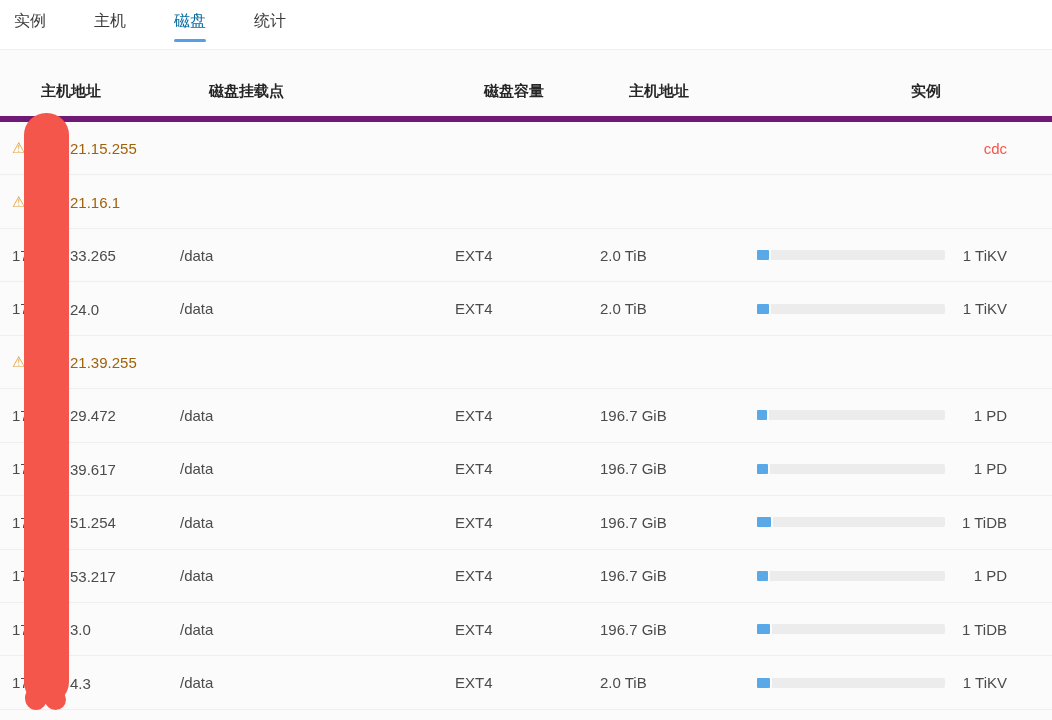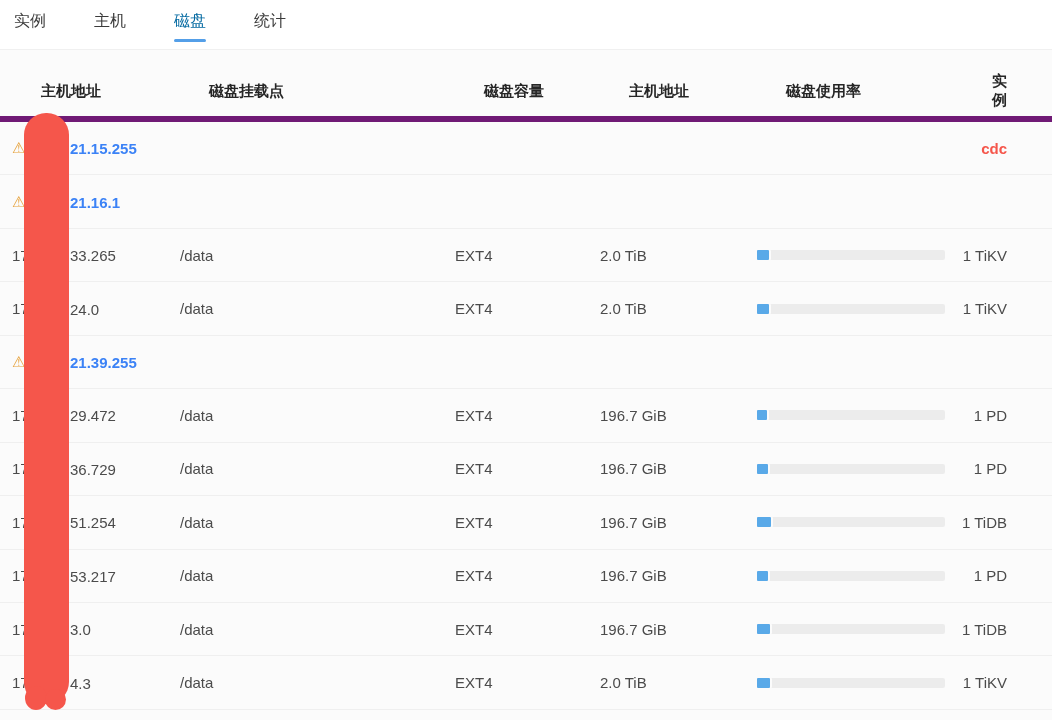--- a/index.html
+++ b/index.html
@@ -24,22 +24,22 @@
   .thead { height:72px; align-items:center; padding-top:16px;
     border-bottom:6px solid #701a75;padding-left:41px; }
   .th { font-size:15px; font-weight:700; color:#262626; }
   .th.right, .td.right { text-align:right; padding-right:45px; }
 
   .row { height:53.45px; align-items:center; border-bottom:1px solid #efefef; }
   .td { font-size:15px; color:#4b4b4b; }
   .host-cell { position:relative; height:100%; display:flex; align-items:center; }
   .warn-icon { color:#e6a23c; font-size:15px; margin-right:4px; }
   .host-suffix { position:absolute; left:58px; top:50%; transform:translateY(-50%); white-space:nowrap; }
-  .warn-text { color:#3b82f6;font-weight:bold; }
-  .inst-red { color:#f5564b;font-weight:bold; }
+  .warn-text { color:#a16207; }
+  .inst-red { color:#f5564b; }
 
   .bar-track { position:relative; width:188px; height:10px; background:#ececec;
     border-radius:2px; overflow:visible; }
   .bar-fill { position:absolute; left:0; top:0; bottom:0; background:#59a9e8;
     border-radius:1px; box-shadow:2px 0 0 #fbfbfb; }
 
   
   .redact { position:absolute; left:24px; top:113px; width:45px; height:591px;
     background:#f5564b; border-radius:22px; z-index:5; }
   .redact-lump { position:absolute; background:#f5564b; border-radius:50%; z-index:5; }
@@ -66,21 +66,20 @@
       <span>统计</span>
     </div>
   </div>
 
   <div class="table-area">
     <div class="grid thead">
       <div class="th">主机地址</div>
       <div class="th">磁盘挂载点</div>
       <div class="th">磁盘容量</div>
       <div class="th">主机地址</div>
-      <div class="th">磁盘使用率</div>
       <div class="th right">实例</div>
     </div>
     <div id="tbody">
   <div class="grid row">
     <div class="td host-cell">
       <span class="warn-icon">⚠</span>
       <span></span>
       <span class="host-suffix warn-text">21.15.255</span>
     </div>
     <div class="td"></div>
@@ -170,21 +169,21 @@
         <div class="bar-fill" style="width: 5.5%;"></div>
       </div>
     </div>
     <div class="td right">1 PD</div>
   </div>
 
   <div class="grid row">
     <div class="td host-cell">
 
       <span>17</span>
-      <span class="host-suffix">36.729</span>
+      <span class="host-suffix">39.617</span>
     </div>
     <div class="td">/data</div>
     <div class="td">EXT4</div>
     <div class="td">196.7 GiB</div>
     <div class="td">
       <div class="bar-track">
         <div class="bar-fill" style="width: 6%;"></div>
       </div>
     </div>
     <div class="td right">1 PD</div>

